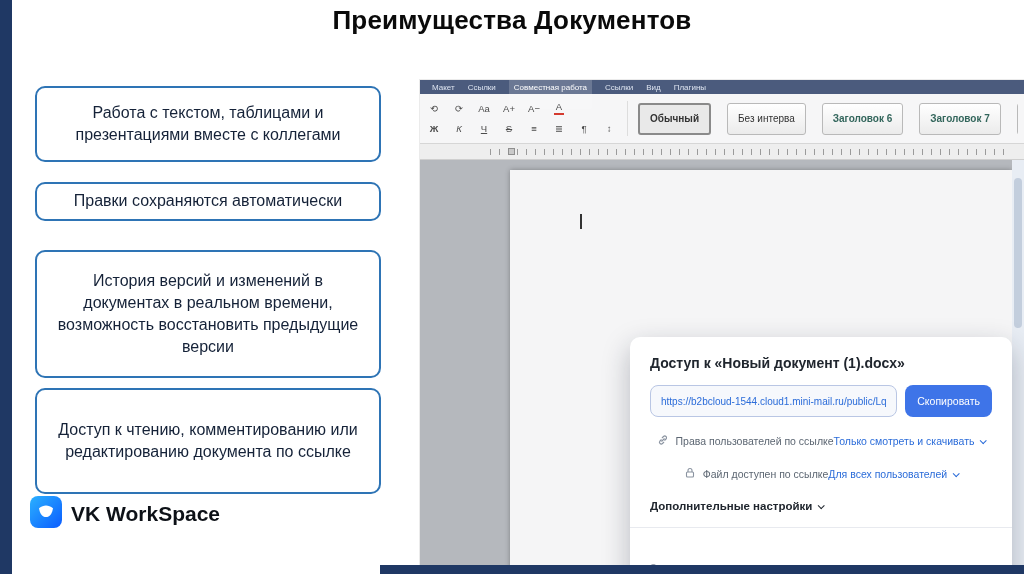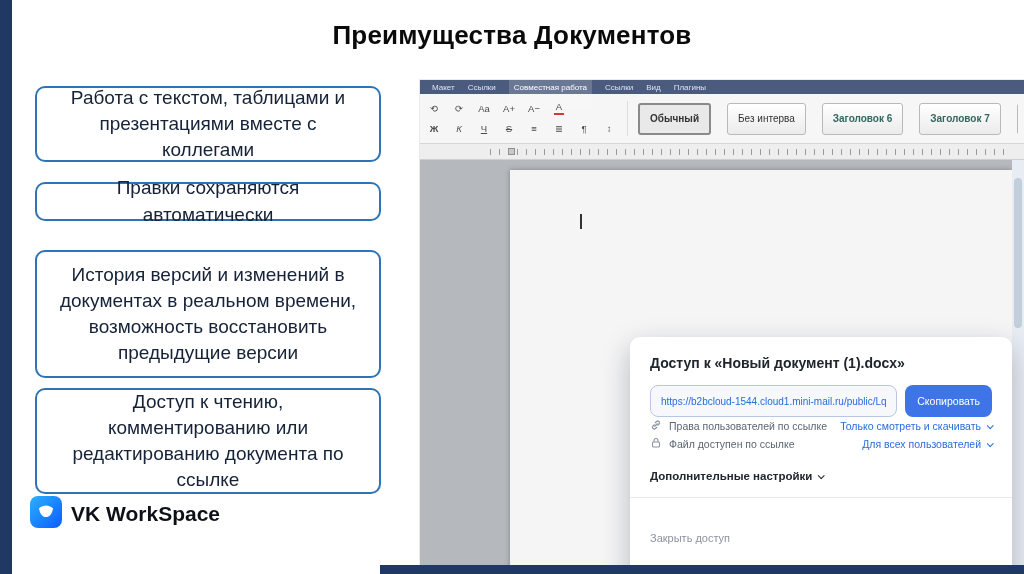--- a/index.html
+++ b/index.html
@@ -6,28 +6,28 @@
   html,body { background:#ffffff; }
   .slide {
     position:relative; width:1024px; height:574px; background:#ffffff;
     font-family:"Liberation Sans", sans-serif; overflow:hidden;
   }
   
   .left-accent  { position:absolute; left:0; top:0; bottom:0; width:12px; background:#1f3864; }
   .bottom-accent{ position:absolute; left:380px; right:0; bottom:0; height:9px; background:#1f3864; }
 
   
-  .slide-title { position:absolute; top:20px; left:0; right:0; text-align:center;
+  .slide-title { position:absolute; top:5px; left:0; right:0; text-align:center;
     font-size:26px; font-weight:700; color:#0a0a0a; letter-spacing:.2px; }
 
   
   .benefit { position:absolute; left:35px; width:346px; border:2px solid #2e74b5;
     border-radius:10px; background:#fff; display:flex; align-items:center;
     justify-content:center; padding:6px 16px; }
-  .benefit p { text-align:center; font-size:19px; line-height:1.38; color:#152238; font-weight:500; }
+  .benefit p { text-align:center; font-size:16px; line-height:1.38; color:#152238; font-weight:500; }
   .benefit.b1 { top:86px;  height:76px; }
   .benefit.b2 { top:182px; height:39px; }
   .benefit.b3 { top:250px; height:128px; }
   .benefit.b4 { top:388px; height:106px; }
 
   
   .brand { position:absolute; left:30px; top:496px; display:flex; align-items:center; gap:9px; }
   .brand-text { font-size:21px; font-weight:700; color:#0d1117; }
 
   
@@ -81,21 +81,21 @@
   .modal { position:absolute; left:210px; top:177px; width:382px; height:260px;
     background:#ffffff; border-radius:10px; box-shadow:0 10px 28px rgba(20,30,50,.28);
     padding:18px 20px 0; }
   .modal-title { font-size:14px; font-weight:700; color:#20262e; }
   .link-row { display:flex; gap:8px; margin-top:14px; }
   .link-box { flex:1; height:32px; border:1px solid #b9c6e4; background:#f6f8fc;
     border-radius:8px; display:flex; align-items:center; padding:0 10px; overflow:hidden; }
   .link-text { font-size:10px; color:#2b6cd9; white-space:nowrap; overflow:hidden; }
   .copy-btn { height:32px; padding:0 12px; background:#3e74e8; color:#fff; border:none;
     border-radius:8px; font-size:10.5px; font-family:inherit; cursor:pointer; }
-  .perm-row { display:flex; justify-content:space-between; align-items:center; }
+  .perm-row { display:flex; justify-content:center; align-items:center; margin-top:15px; }
   .perm-left { display:flex; align-items:center; gap:7px; }
   .perm-label { font-size:10.5px; color:#5c6672; }
   .perm-value { font-size:10.5px; color:#2b6cd9; display:flex; align-items:center; cursor:pointer; }
   .chev { width:5px; height:5px; border-right:1.4px solid currentColor;
     border-bottom:1.4px solid currentColor; transform:rotate(45deg) translateY(-1px);
     display:inline-block; margin-left:6px; }
   .more-settings { margin-top:17px; font-size:11.5px; font-weight:700; color:#20262e;
     display:flex; align-items:center; cursor:pointer; }
   .modal-divider { margin:15px -20px 0; border-top:1px solid #e8eaef; }
   .close-access { margin-top:34px; font-size:11px; color:#8b93a0; cursor:pointer; }

